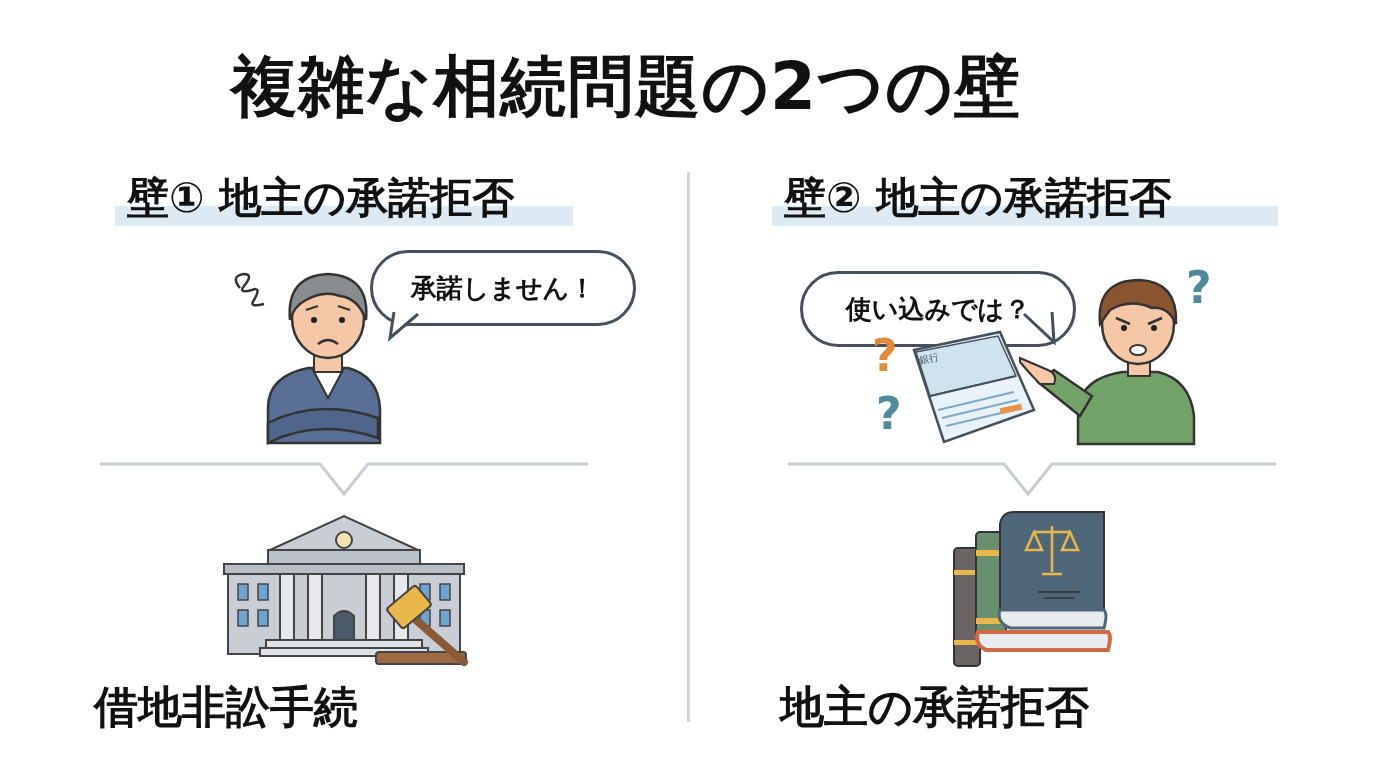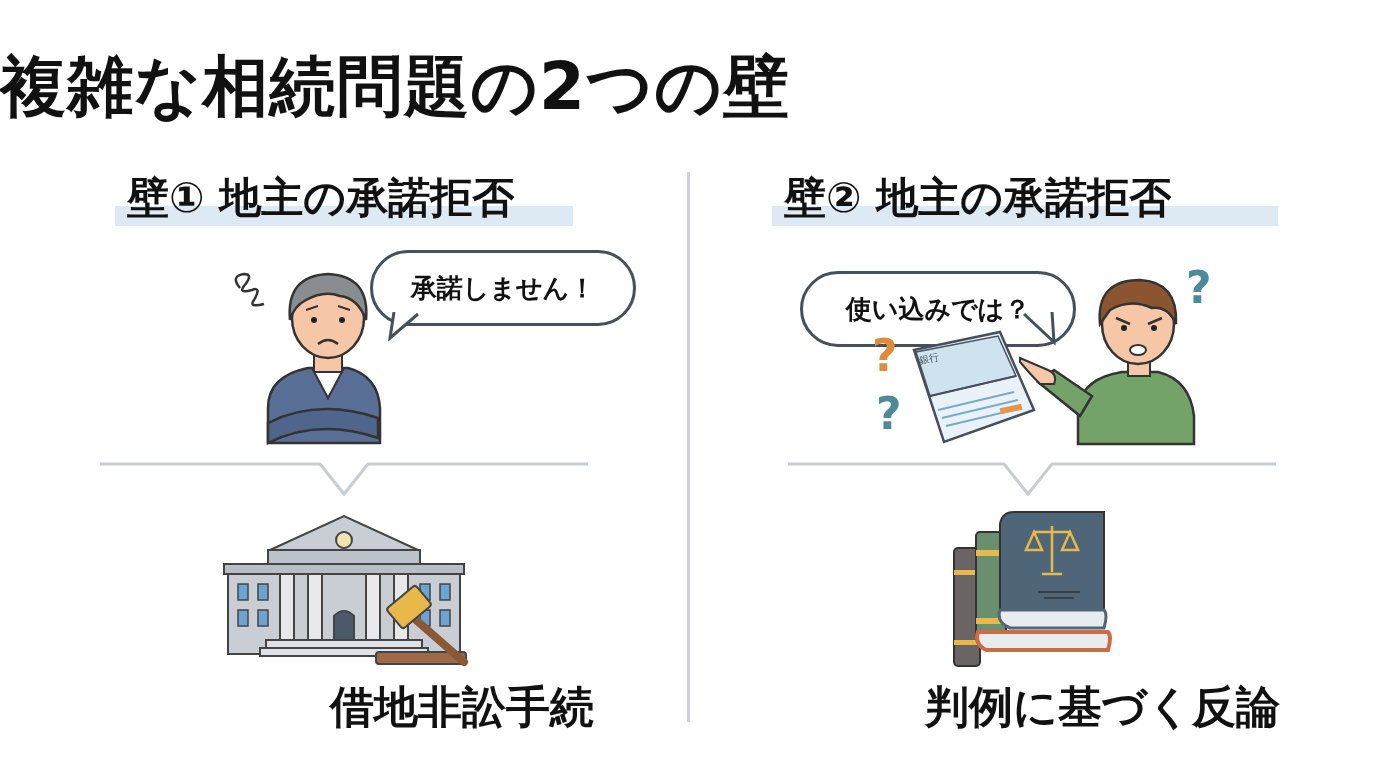--- a/index.html
+++ b/index.html
@@ -1,27 +1,27 @@
 <!DOCTYPE html>
 <html><head>
 <meta charset="utf-8">
 <style>
   html, body { margin:0; padding:0; }
   body { width:1376px; height:768px; background:#ffffff; position:relative; overflow:hidden;
          font-family:"DejaVu Sans","Liberation Sans",sans-serif; color:#111; }
-  .title { position:absolute; left:0; top:42px; width:1252px; 
+  .title { position:absolute; left:0; top:42px; width:1252px; text-align:center;
            font-size:66px; font-weight:900; letter-spacing:1px; }
   .divider { position:absolute; left:687px; top:172px; width:3px; height:550px; background:#cfd3d8; }
   .heading { position:absolute; top:170px; height:56px; font-size:42px; font-weight:900; white-space:nowrap; }
   .heading .band { position:absolute; left:0; right:0; bottom:0; height:20px; background:#dde9f3; }
   .heading span.txt { position:relative; padding-left:12px;text-align:center; }
   .bubble { position:absolute; border:3px solid #45505c; border-radius:40px; background:#fff;
             font-size:26px; font-weight:700; display:flex; align-items:center; justify-content:center; }
   .sep { position:absolute; top:462px; }
-  .result { position:absolute; top:678px; font-size:44px; font-weight:900; text-align:right; width:500px; }
+  .result { position:absolute; top:678px; font-size:44px; font-weight:900; text-align:left; width:500px; }
 </style>
 </head>
 <body>
 
 <div class="title">複雑な相続問題の2つの壁</div>
 
 <div class="divider"></div>
 
 <div>
   <div class="heading" style="left:115px;width:458px;">
@@ -150,14 +150,14 @@
         <path d="M110 40 l8 -18 l8 18 Z"></path>
     </g>
     <g stroke="#333" stroke-width="1.5">
         <line x1="86" y1="82" x2="128" y2="82"></line>
         <line x1="92" y1="88" x2="122" y2="88"></line>
       </g>
     <path d="M48 100 L152 100 Q156 104 152 118 L58 118 Q44 112 48 100 Z" fill="#e9ecef" stroke="#4f6679" stroke-width="3"></path>
     <path d="M26 122 L156 122 Q160 126 156 140 L34 140 Q22 134 26 122 Z" fill="#e9ecef" stroke="#cf6a47" stroke-width="4"></path>
   </svg>
 
-  <div class="result" style="left:780px;">判例に基づく反論</div>
+  <div class="result" style="left:780px;">地主の承諾拒否</div>
 </div>
 
 </body></html>

